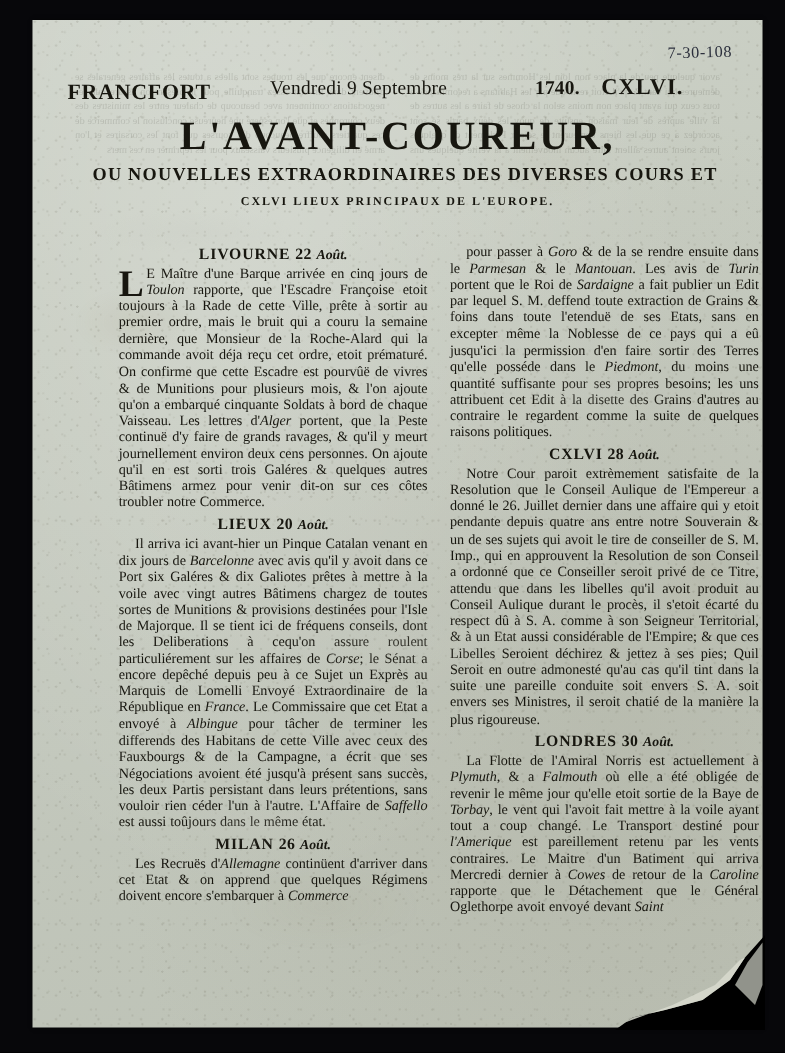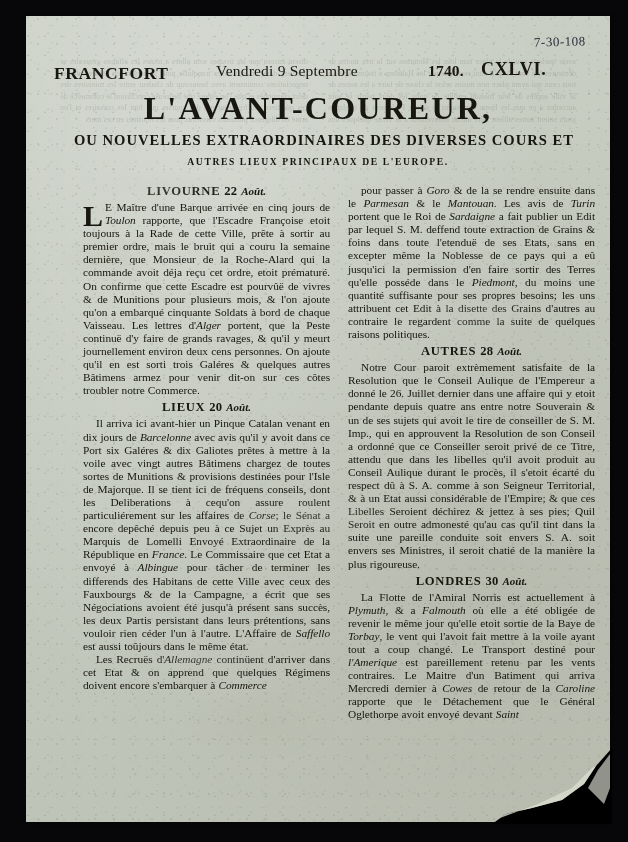--- a/index.html
+++ b/index.html
@@ -66,21 +66,21 @@
   #sub1{position:absolute;left:0;right:0;top:116px;text-align:center;
         font-size:14.6px;letter-spacing:1.0px;font-weight:bold;margin-left:12px;}
   #sub2{position:absolute;left:0;right:0;top:140px;text-align:center;
         font-size:9.6px;letter-spacing:1.6px;font-weight:bold;}
 
   
   #annot{position:absolute;left:508px;top:18px;font-family:"Liberation Serif",serif;
          font-size:13px;color:#2b2f3c;transform:rotate(-1.5deg);letter-spacing:.5px;}
 
   
-  .col{position:absolute;top:168px;width:247px;}
+  .col{position:absolute;top:180px;width:247px;margin-left:12px;}
   #colL{left:57px;}
   #colR{left:322px;}
 
   .dateline{text-align:center;font-size:12.6px;font-weight:bold;letter-spacing:.7px;
             margin:0 0 2px 0;}
   .dateline .day{font-weight:bold;letter-spacing:.3px;}
   .dateline .mon{font-style:italic;font-weight:bold;font-size:11px;letter-spacing:0;}
 
   p.body{margin:0;text-align:justify;font-size:11.35px;line-height:13.1px;
          letter-spacing:-.06px;text-indent:13px;word-spacing:.4px;}
@@ -127,32 +127,33 @@
 
       <div id="annot">7-30-108</div>
 
       <div id="h-francfort">FRANCFORT</div>
       <div id="h-date">Vendredi 9 Septembre</div>
       <div id="h-year">1740.</div>
       <div id="h-issue">CXLVI.</div>
 
       <div id="title">L'AVANT-COUREUR,</div>
       <div id="sub1">OU NOUVELLES EXTRAORDINAIRES DES DIVERSES COURS ET</div>
-      <div id="sub2">AUTRES LIEUX PRINCIPAUX DE L'EUROPE.</div>
+      <div id="sub2">CXLVI LIEUX PRINCIPAUX DE L'EUROPE.</div>
 
       <div class="col" id="colL">
           <div class="dateline"><span>LIVOURNE</span> <span class="day">22</span> <span class="mon">Août.</span></div>
           <p class="body cont"><span class="dropcap">L</span>E Maître d'une Barque arrivée en cinq jours de <i>Toulon</i> rapporte, que l'Escadre Françoise etoit toujours à la Rade de cette Ville, prête à sortir au premier ordre, mais le bruit qui a couru la semaine dernière, que Monsieur de la Roche-Alard qui la commande avoit déja reçu cet ordre, etoit prématuré. On confirme que cette Escadre est pourvûë de vivres &amp; de Munitions pour plusieurs mois, &amp; l'on ajoute qu'on a embarqué cinquante Soldats à bord de chaque Vaisseau. Les lettres d'<i>Alger</i> portent, que la Peste continuë d'y faire de grands ravages, &amp; qu'il y meurt journellement environ deux cens personnes. On ajoute qu'il en est sorti trois Galéres &amp; quelques autres Bâtimens armez pour venir dit-on sur ces côtes troubler notre Commerce.</p>
           <div class="dateline" style="margin-top: 3px;"><span>LIEUX</span> <span class="day">20</span> <span class="mon">Août.</span></div>
           <p class="body">Il arriva ici avant-hier un Pinque Catalan venant en dix jours de <i>Barcelonne</i> avec avis qu'il y avoit dans ce Port six Galéres &amp; dix Galiotes prêtes à mettre à la voile avec vingt autres Bâtimens chargez de toutes sortes de Munitions &amp; provisions destinées pour l'Isle de Majorque. Il se tient ici de fréquens conseils, dont les Deliberations à cequ'on assure roulent particuliérement sur les affaires de <i>Corse</i>; le Sénat a encore depêché depuis peu à ce Sujet un Exprès au Marquis de Lomelli Envoyé Extraordinaire de la République en <i>France</i>. Le Commissaire que cet Etat a envoyé à <i>Albingue</i> pour tâcher de terminer les differends des Habitans de cette Ville avec ceux des Fauxbourgs &amp; de la Campagne, a écrit que ses Négociations avoient été jusqu'à présent sans succès, les deux Partis persistant dans leurs prétentions, sans vouloir rien céder l'un à l'autre. L'Affaire de <i>Saffello</i> est aussi toûjours dans le même état.</p>
+          <div class="dateline" style="margin-top: 3px;"><span>MILAN</span> <span class="day">26</span> <span class="mon">Août.</span></div>
           <p class="body">Les Recruës d'<i>Allemagne</i> continüent d'arriver dans cet Etat &amp; on apprend que quelques Régimens doivent encore s'embarquer à <i>Commerce</i></p>
         </div>
       <div class="col" id="colR">
           <p class="body">pour passer à <i>Goro</i> &amp; de la se rendre ensuite dans le <i>Parmesan</i> &amp; le <i>Mantouan</i>. Les avis de <i>Turin</i> portent que le Roi de <i>Sardaigne</i> a fait publier un Edit par lequel S. M. deffend toute extraction de Grains &amp; foins dans toute l'etenduë de ses Etats, sans en excepter même la Noblesse de ce pays qui a eû jusqu'ici la permission d'en faire sortir des Terres qu'elle posséde dans le <i>Piedmont</i>, du moins une quantité suffisante pour ses propres besoins; les uns attribuent cet Edit à la disette des Grains d'autres au contraire le regardent comme la suite de quelques raisons politiques.</p>
-          <div class="dateline" style="margin-top: 3px;"><span>AUTRES</span> <span class="day">28</span> <span class="mon">Août.</span></div>
+          <div class="dateline" style="margin-top: 3px;"><span>CXLVI</span> <span class="day">28</span> <span class="mon">Août.</span></div>
           <p class="body">Notre Cour paroit extrèmement satisfaite de la Resolution que le Conseil Aulique de l'Empereur a donné le 26. Juillet dernier dans une affaire qui y etoit pendante depuis quatre ans entre notre Souverain &amp; un de ses sujets qui avoit le tire de conseiller de S. M. Imp., qui en approuvent la Resolution de son Conseil a ordonné que ce Conseiller seroit privé de ce Titre, attendu que dans les libelles qu'il avoit produit au Conseil Aulique durant le procès, il s'etoit écarté du respect dû à S. A. comme à son Seigneur Territorial, &amp; à un Etat aussi considérable de l'Empire; &amp; que ces Libelles Seroient déchirez &amp; jettez à ses pies; Quil Seroit en outre admonesté qu'au cas qu'il tint dans la suite une pareille conduite soit envers S. A. soit envers ses Ministres, il seroit chatié de la manière la plus rigoureuse.</p>
           <div class="dateline" style="margin-top: 3px;"><span>LONDRES</span> <span class="day">30</span> <span class="mon">Août.</span></div>
           <p class="body">La Flotte de l'Amiral Norris est actuellement à <i>Plymuth</i>, &amp; a <i>Falmouth</i> où elle a été obligée de revenir le même jour qu'elle etoit sortie de la Baye de <i>Torbay</i>, le vent qui l'avoit fait mettre à la voile ayant tout a coup changé. Le Transport destiné pour <i>l'Amerique</i> est pareillement retenu par les vents contraires. Le Maitre d'un Batiment qui arriva Mercredi dernier à <i>Cowes</i> de retour de la <i>Caroline</i> rapporte que le Détachement que le Général Oglethorpe avoit envoyé devant <i>Saint</i></p>
         </div>
 
     </div>
 
     <div id="wear"></div>
 
     <svg id="corner" viewBox="0 0 120 76" preserveAspectRatio="none">

